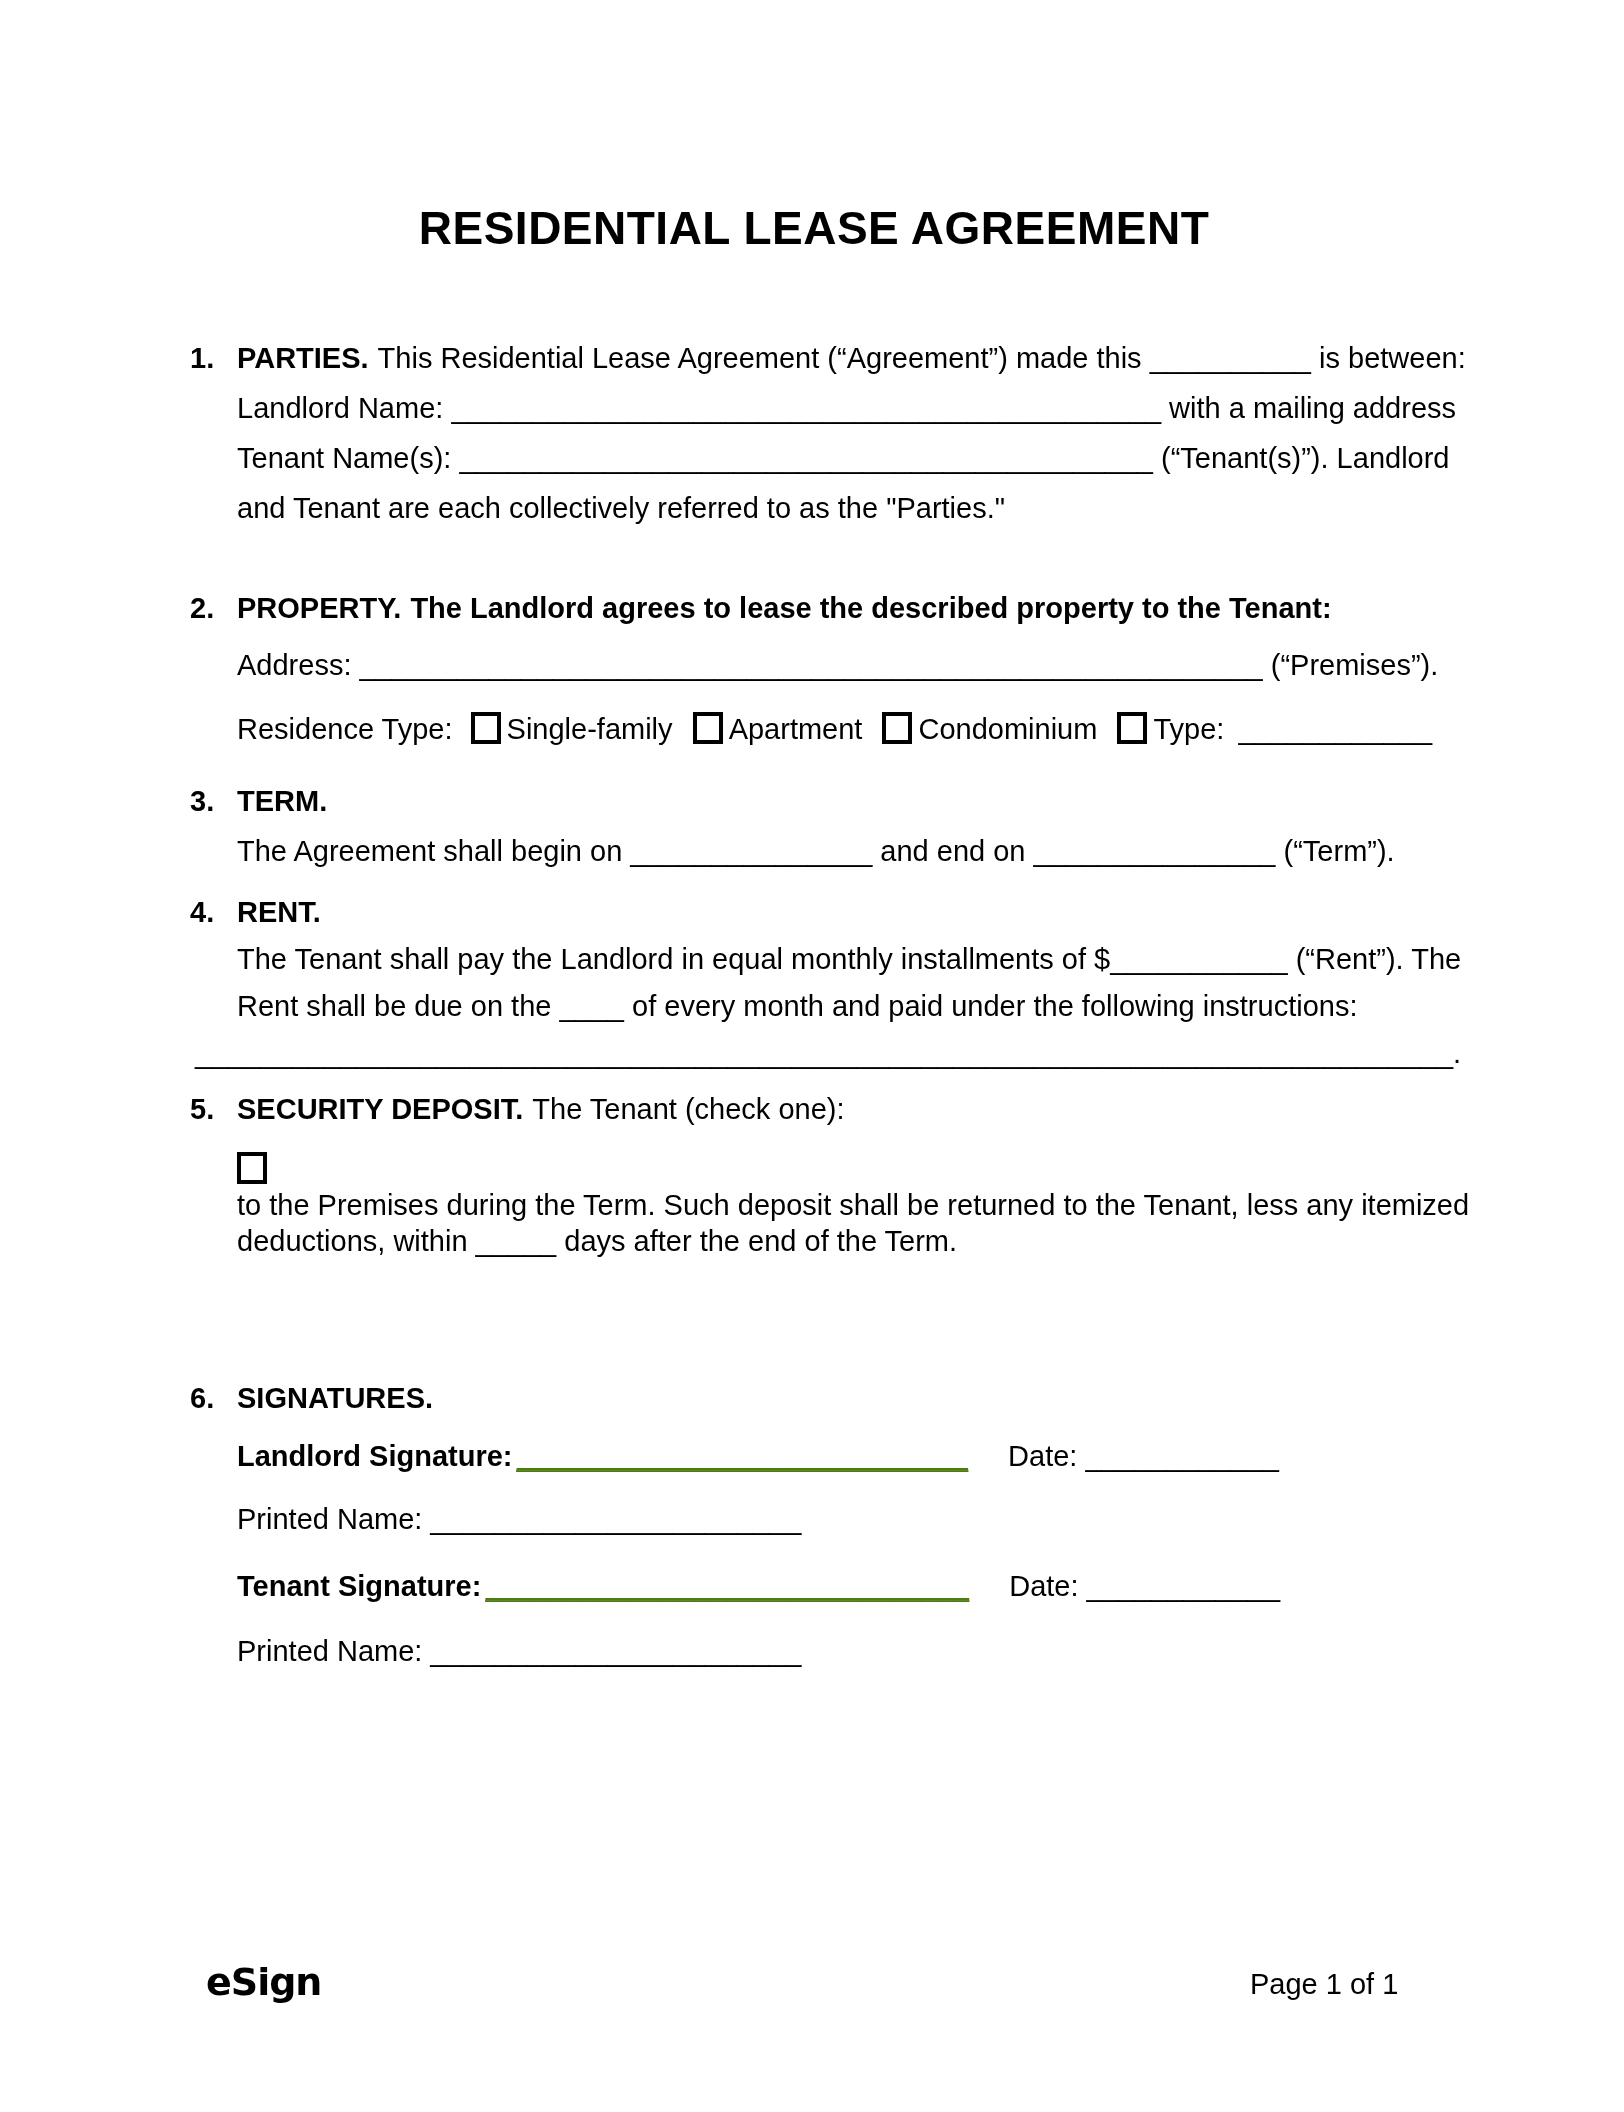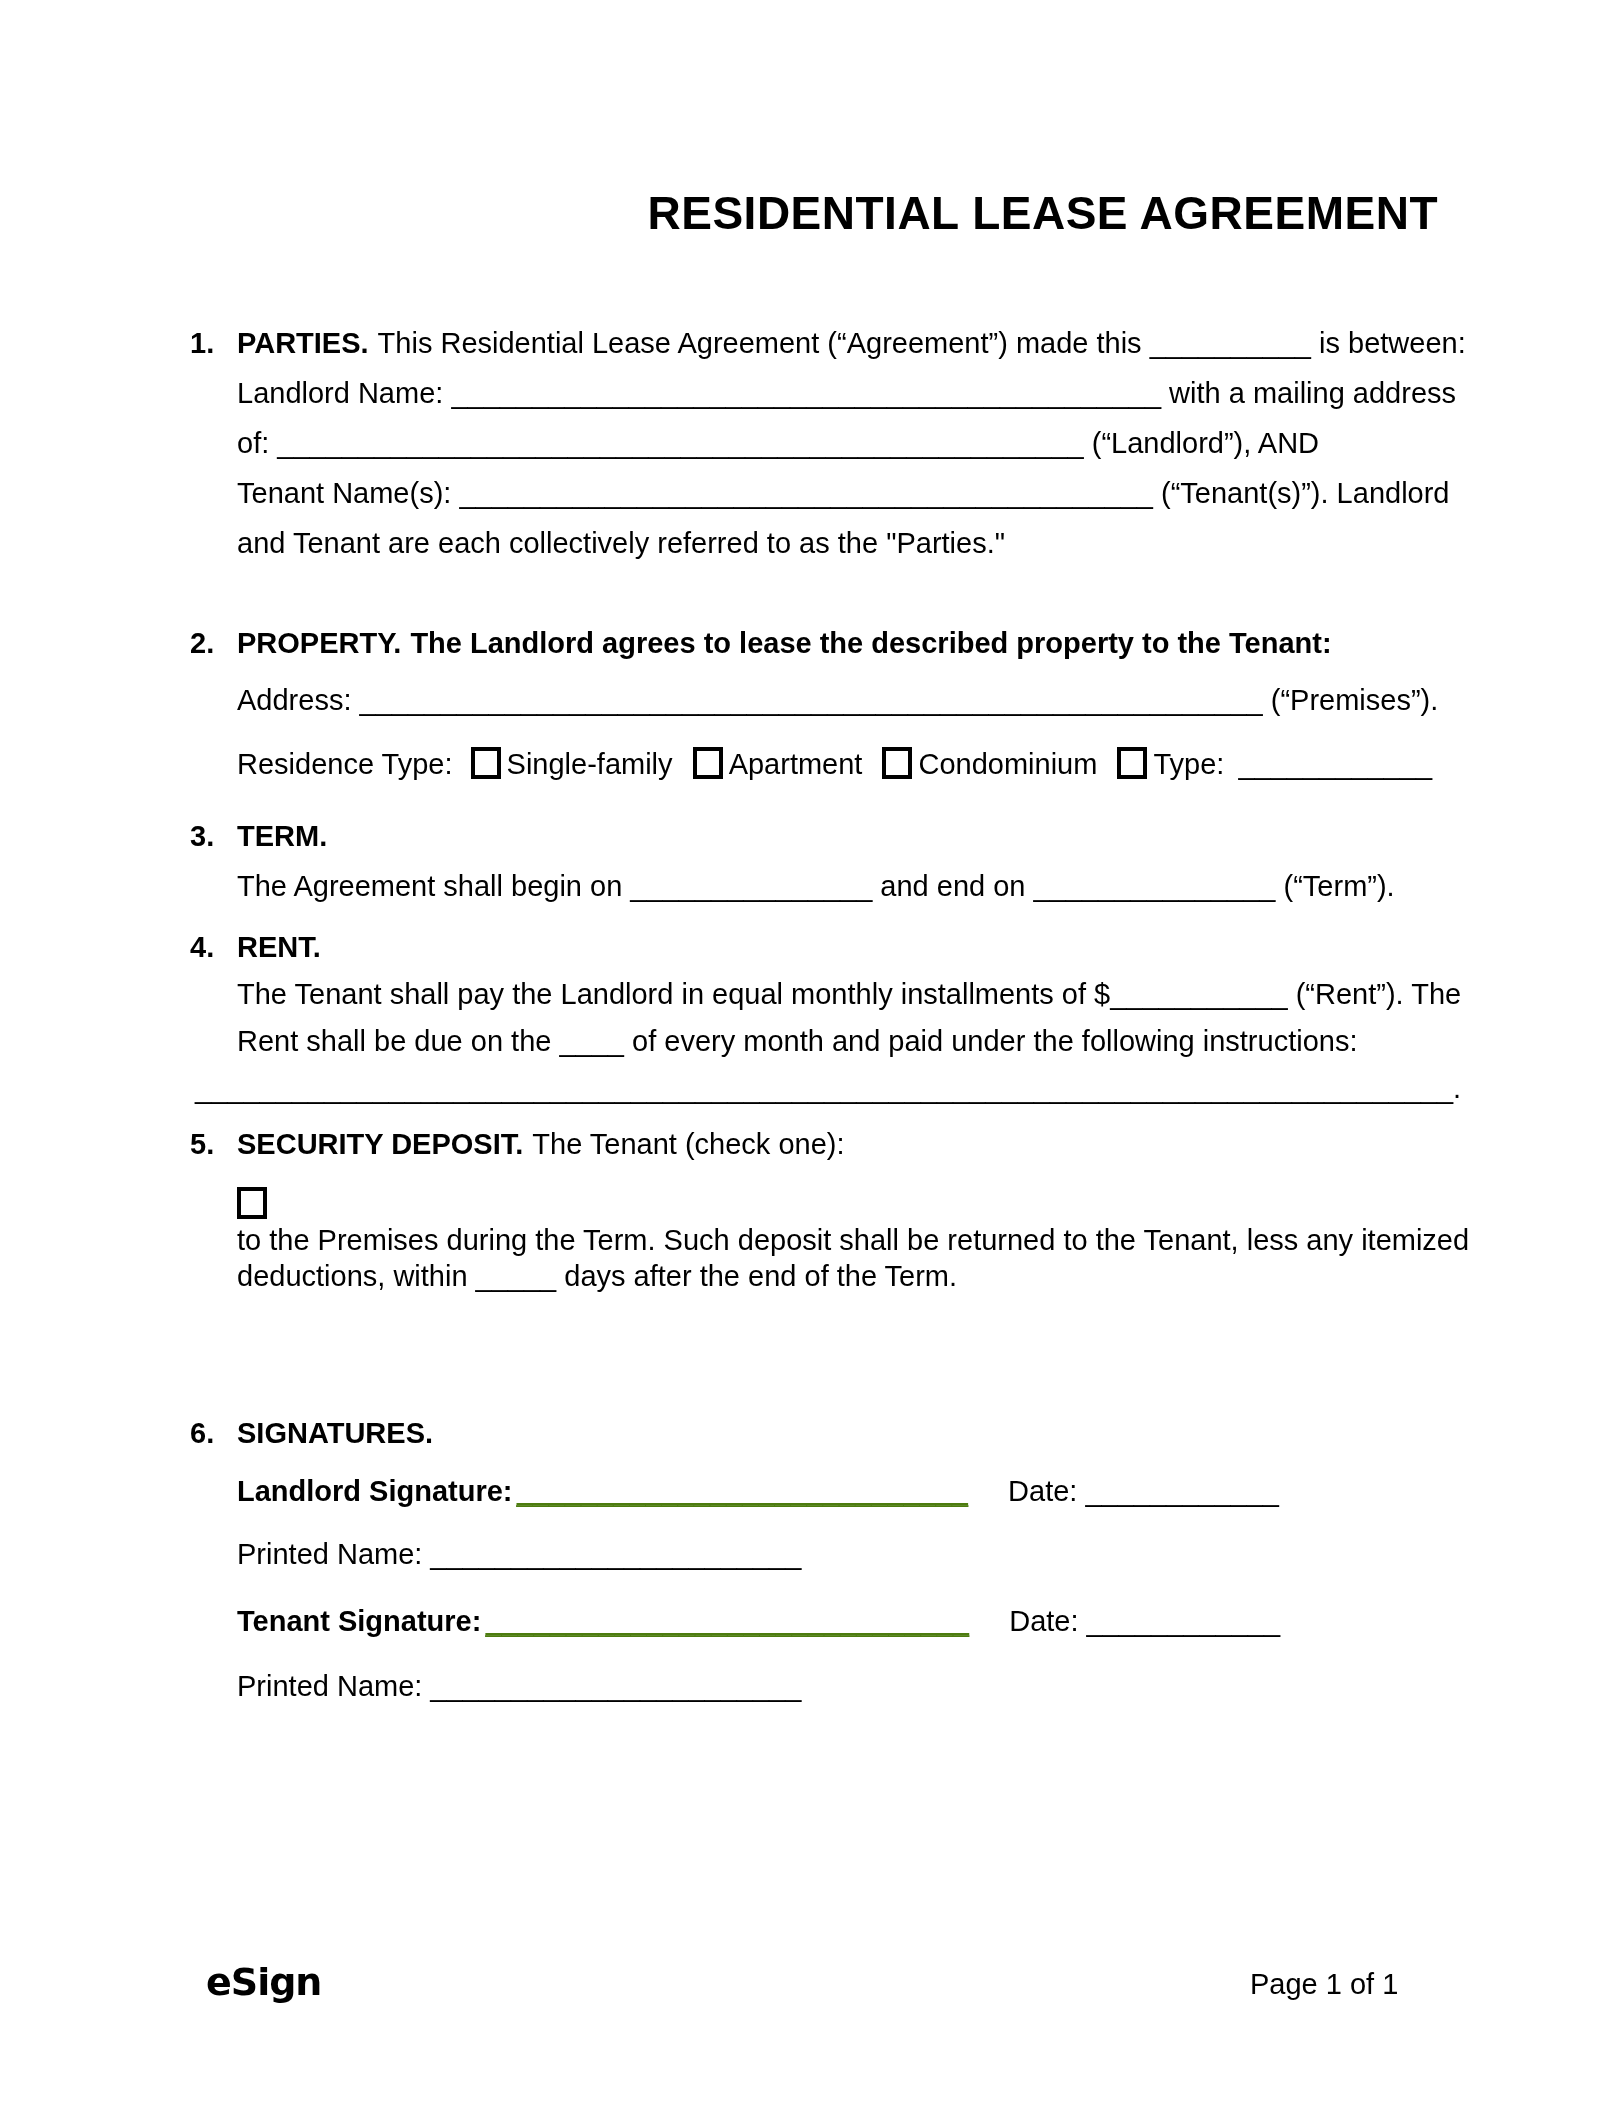--- a/index.html
+++ b/index.html
@@ -4,22 +4,22 @@
 <style>
   html,body { margin:0; padding:0; background:#ffffff; }
   body {
     width:1624px; height:2112px;
     font-family:"Liberation Sans", sans-serif;
     font-size:29px; color:#000;
     position:relative; overflow:hidden;
   }
   .content { padding:186px 186px 0 190px; }
   .doc-title {
-    font-size:46px; font-weight:bold; text-align:right;
-    margin:0; line-height:55px; letter-spacing:0.5px;
+    font-size:46px; font-weight:bold; text-align:center;
+    margin:15px; line-height:55px; letter-spacing:0.5px;
   }
   .section { display:grid; grid-template-columns:47px 1fr; }
   .num { font-weight:bold; line-height:50px; }
   .b { font-weight:bold; }
   .line { white-space:nowrap; line-height:50px; height:50px; }
   .rest { margin-left:9px; }
   #sec1 { margin-top:77px; }
   #sec2 { margin-top:50px; }
   #sec3 { margin-top:15px; }
   #sec4 { margin-top:13px; }
@@ -61,21 +61,20 @@
 
 <div class="content">
 
   <h1 class="doc-title">RESIDENTIAL LEASE AGREEMENT</h1>
 
   <div class="section" id="sec1">
     <div class="num">1.</div>
     <div>
       <div class="line"><span class="b">PARTIES.</span><span class="rest">This Residential Lease Agreement (“Agreement”) made this __________ is between:</span></div>
       <div class="line">Landlord Name: ____________________________________________ with a mailing address</div>
-      <div class="line">of: __________________________________________________ (“Landlord”), AND</div>
       <div class="line">Tenant Name(s): ___________________________________________ (“Tenant(s)”). Landlord</div>
       <div class="line">and Tenant are each collectively referred to as the "Parties."</div>
     </div>
   </div>
 
   <div class="section" id="sec2">
     <div class="num">2.</div>
     <div>
       <div class="line"><span class="b">PROPERTY.</span><span class="rest b">The Landlord agrees to lease the described property to the Tenant:</span></div>
       <div class="line tall">Address: ________________________________________________________ (“Premises”).</div>

